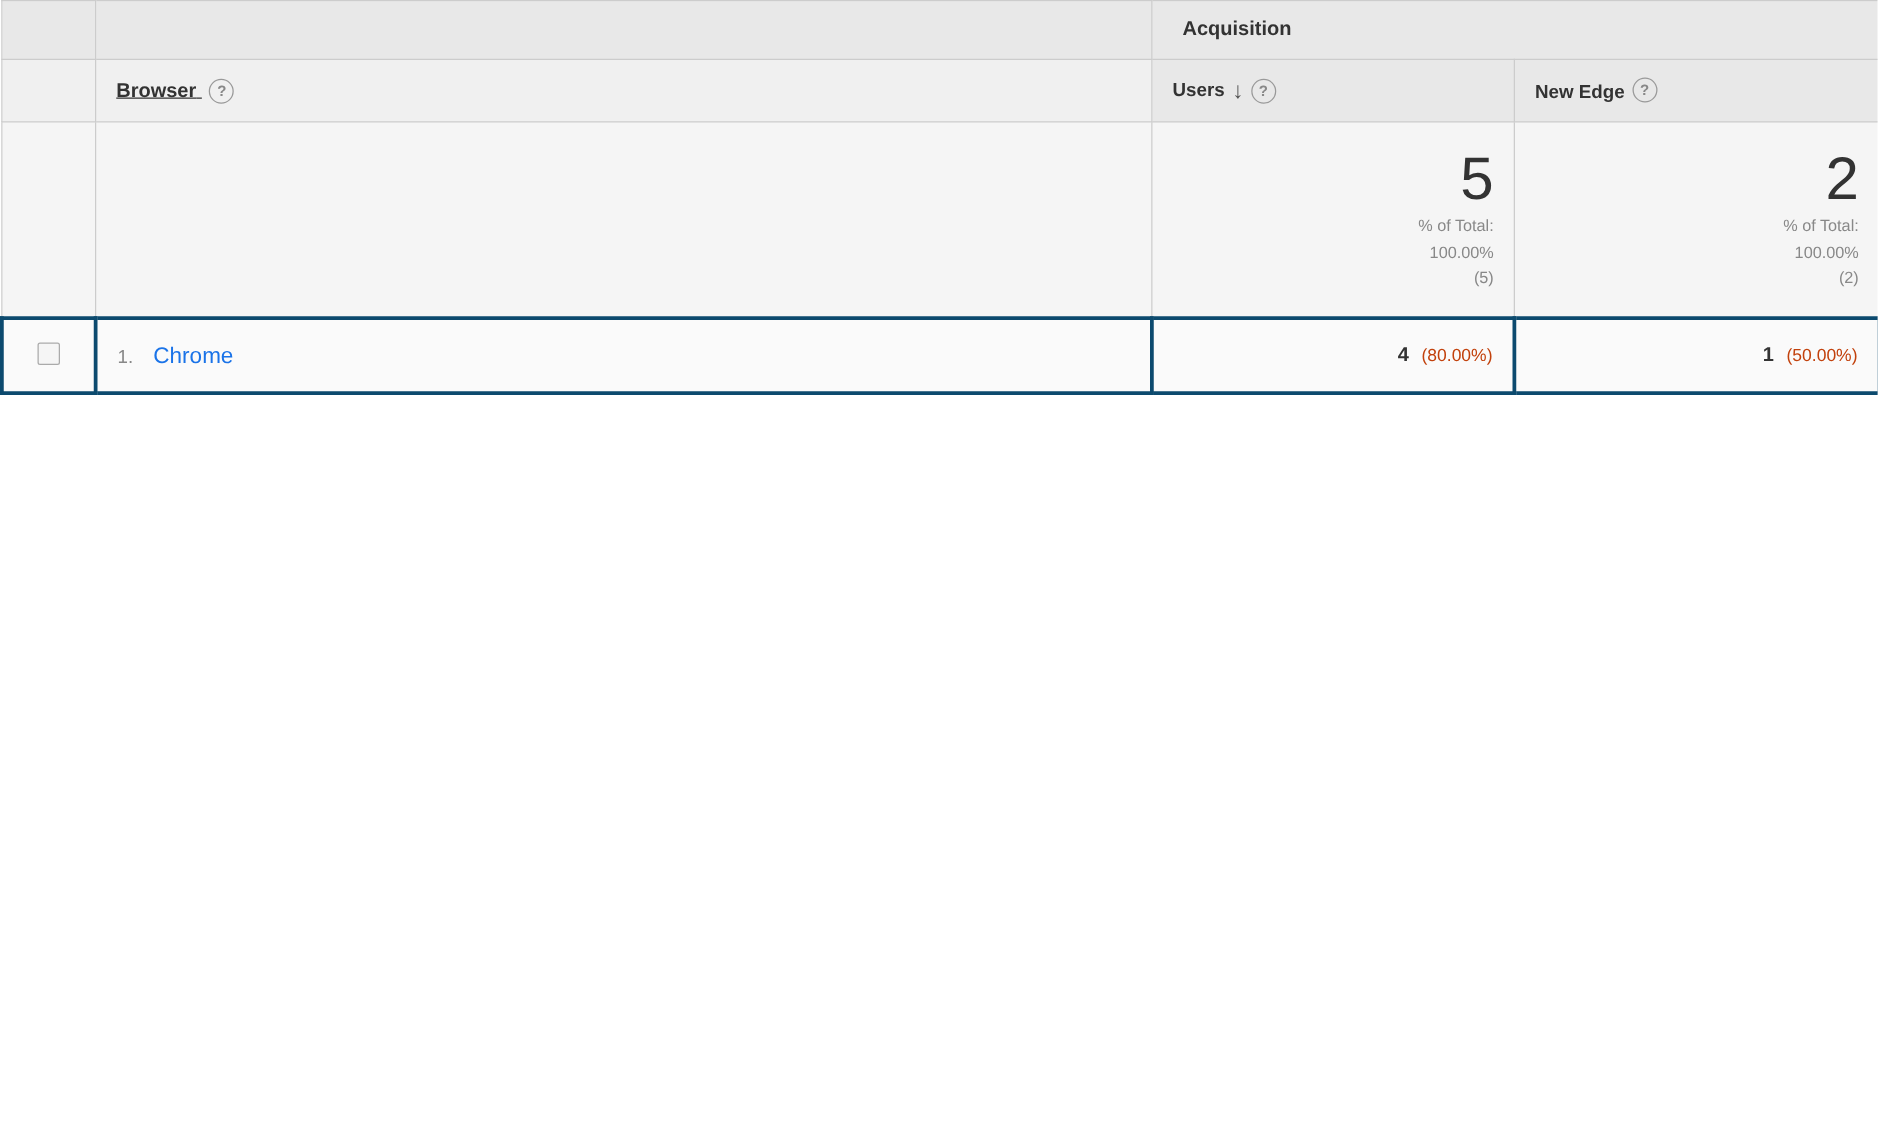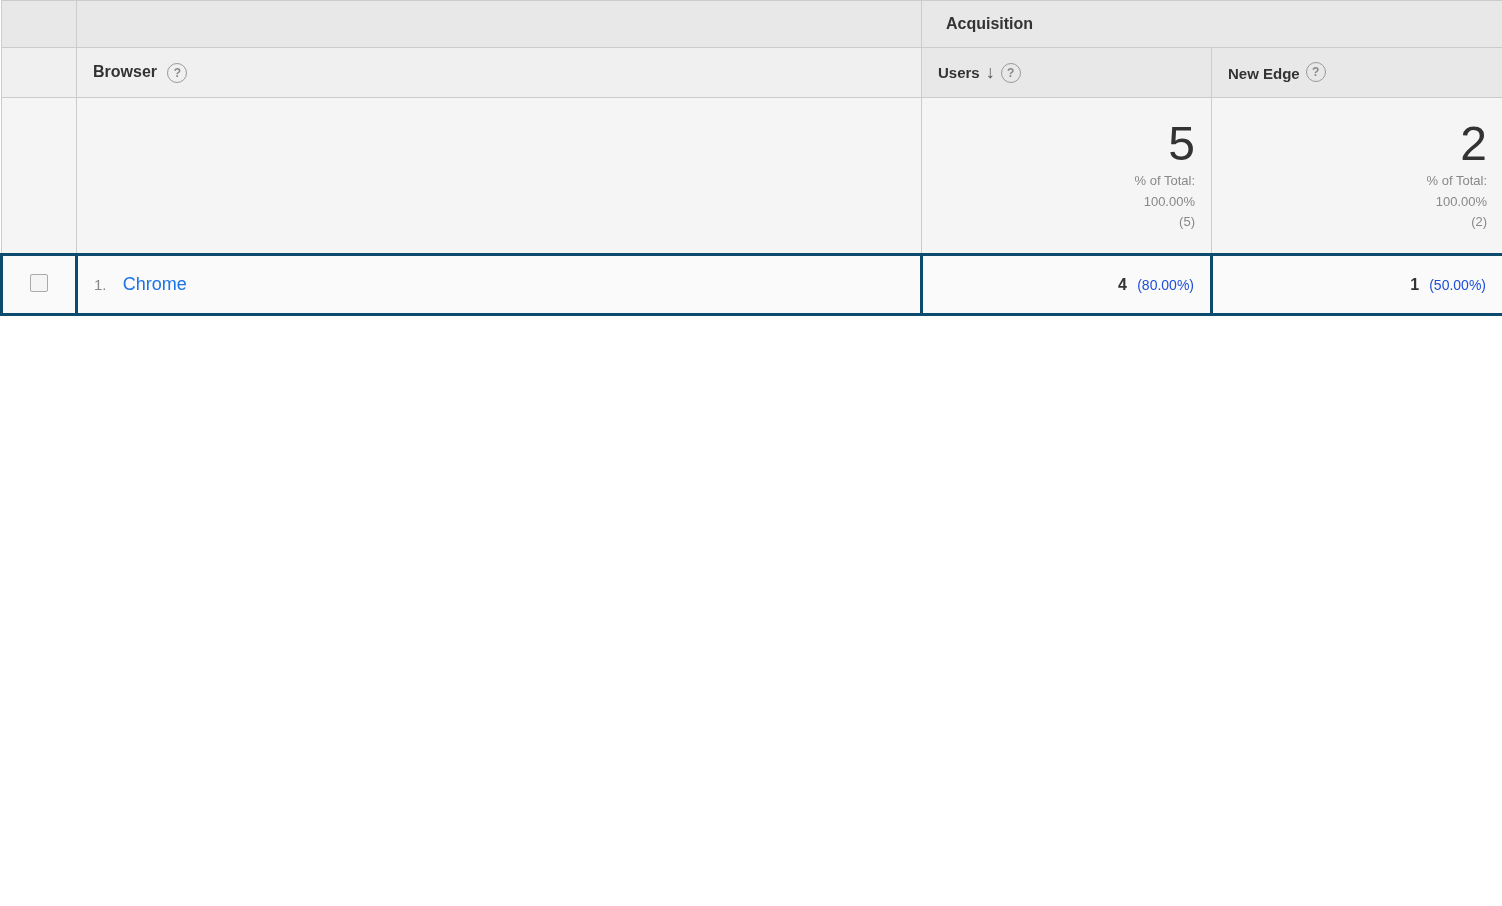--- a/index.html
+++ b/index.html
@@ -65,20 +65,21 @@
       border-right: 1px solid #ccc;
       border-bottom: 1px solid #ccc;
     }
 
     .header-sub .td-browser {
       background: #f0f0f0;
       text-align: left;
       vertical-align: middle;
       font-weight: bold;
       font-size: 16px;
+      text-decoration: underline;
     }
 
     .sort-icon {
       display: inline-block;
       margin-left: 6px;
       color: #555;
       font-size: 18px;
       vertical-align: middle;
     }
 
@@ -181,21 +182,21 @@
       text-align: right;
       font-size: 15px;
     }
 
     .users-value {
       font-weight: bold;
       font-size: 16px;
     }
 
     .users-pct {
-      color: #1d4ed8;
+      color: #c2410c;
       font-size: 14px;
       margin-left: 6px;
     }
 
     
     .checkbox {
       width: 18px;
       height: 18px;
       border: 1.5px solid #aaa;
       border-radius: 2px;

